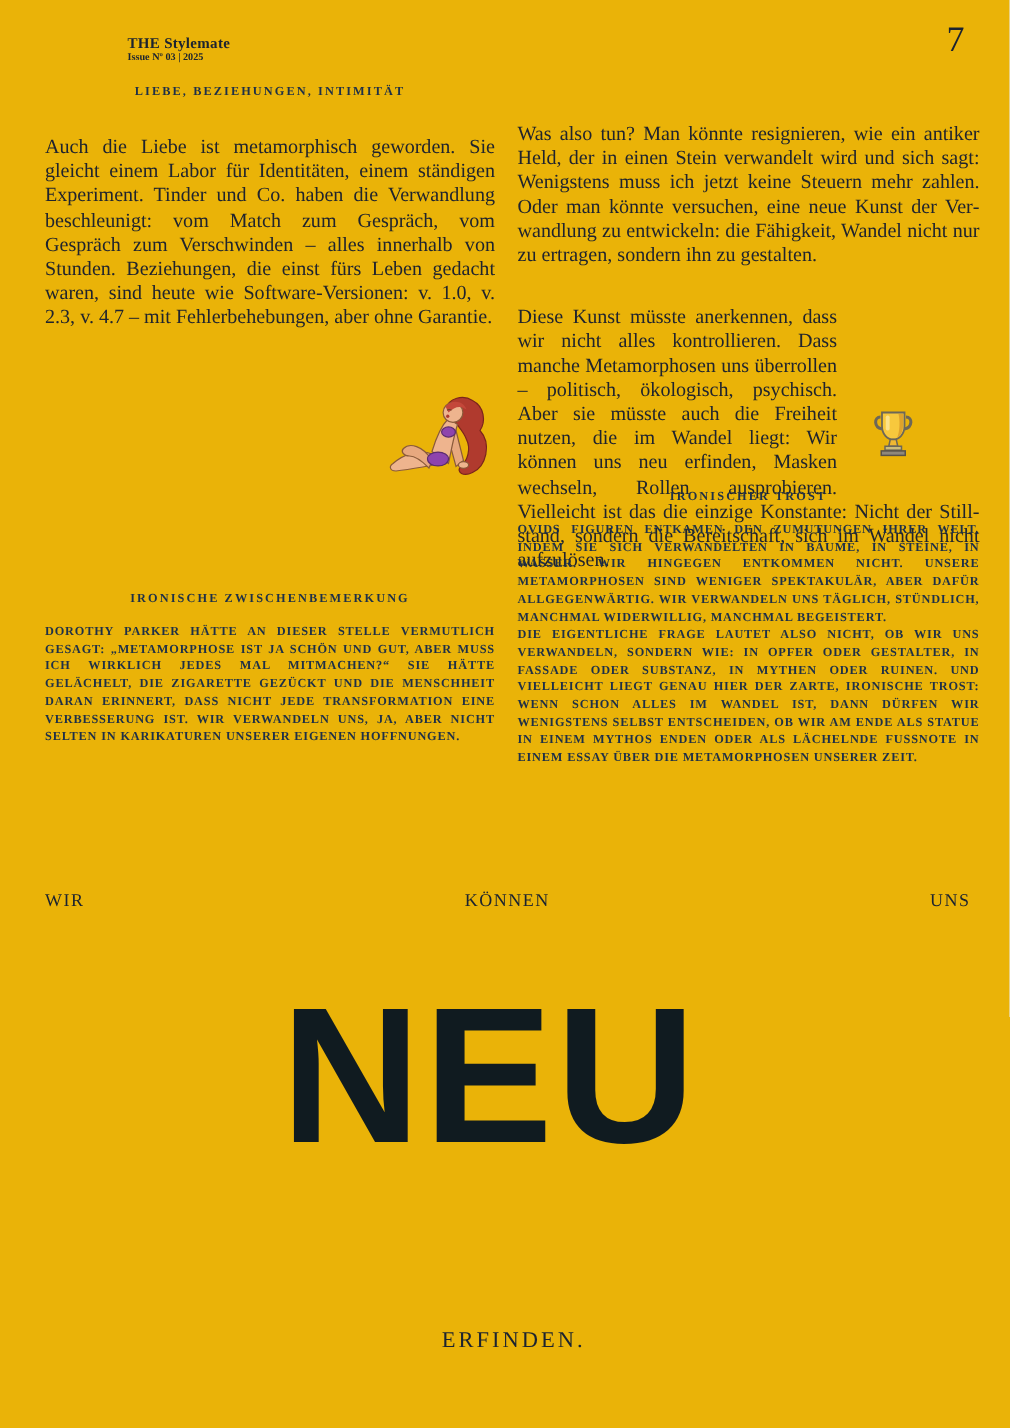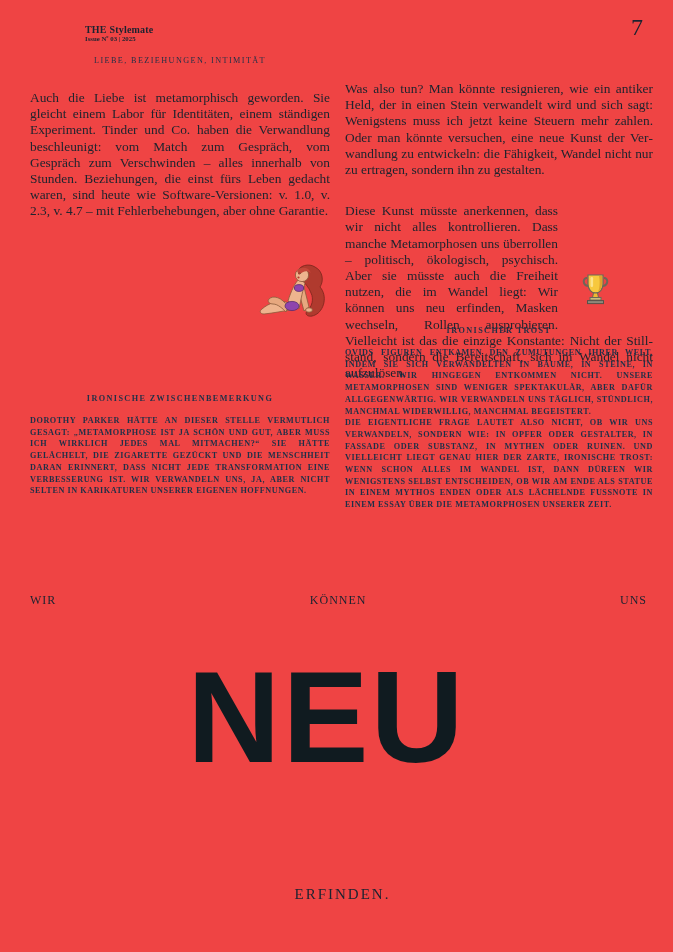--- a/index.html
+++ b/index.html
@@ -1,38 +1,38 @@
 <!DOCTYPE html>
 <html lang="de"><head>
 <meta charset="utf-8">
 <style>
   * { margin:0; padding:0; box-sizing:border-box; }
   html,body { background:#e9e9e9; }
   .page {
     position:relative;
     width:673px; height:952px;
     margin:0 auto;
-    background:#ef4444;
+    background:#eab308;
     font-family:"Liberation Serif", serif;
     color:#20242e;
     overflow:hidden;
   }
   
   .masthead { position:absolute; left:85px; top:24px; line-height:1.1; }
   .masthead .title { font-size:10px; font-weight:bold; letter-spacing:0.2px; color:#1b2330; }
   .masthead .issue { font-size:6.8px; font-weight:bold; color:#1b2330; }
   .pageno { position:absolute; right:30px; top:14px; font-size:24px; color:#1b2330; }
 
   
   .col { position:absolute; top:56px; }
   .col.left  { left:30px;  width:300px; }
   .col.right { left:345px; width:308px; }
 
   .sec-head {
-    font-size:8.2px; font-weight:normal; letter-spacing:1.4px;
+    font-size:8.2px; font-weight:bold; letter-spacing:1.4px;
     text-align:center; color:#1e3048; margin-bottom:4px;
   }
   .body-text {
     font-size:13.4px; line-height:16.2px;
     text-align:justify; hyphens:manual;
   }
   .body-text p { text-align:justify;margin-top:25px; }
 
   
   .aside { position:absolute; }

